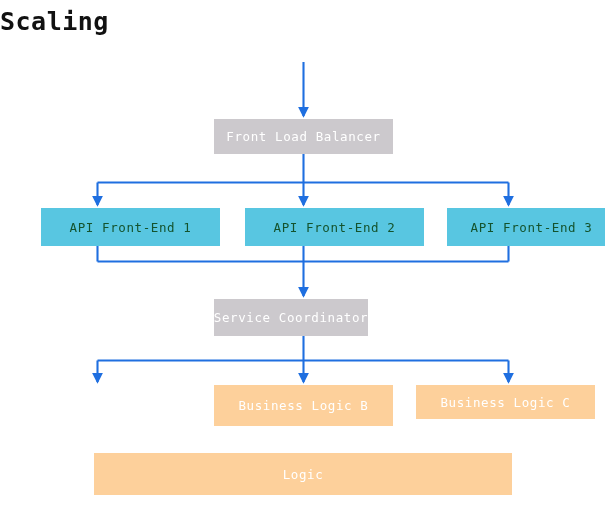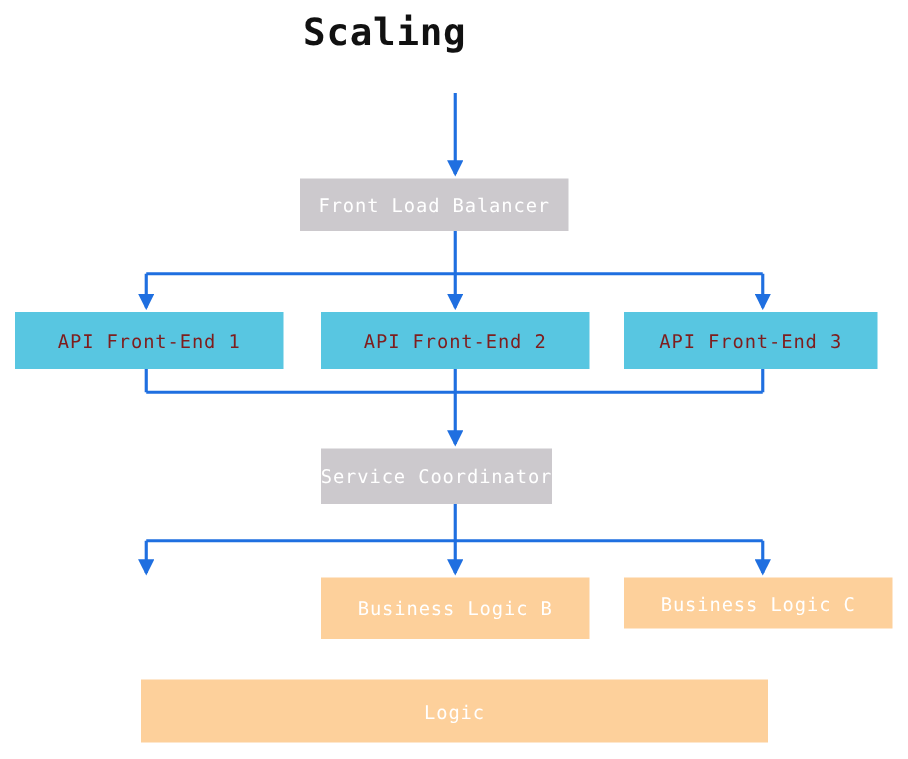--- a/index.html
+++ b/index.html
@@ -15,21 +15,21 @@
     width: 605px;
     height: 506px;
     background: #ffffff;
     overflow: hidden;
   }
   #title {
     position: absolute;
     left: 0;
     top: 7px;
     width: 513px;
-    text-align: center;
+    text-align: left;
     font-family: "DejaVu Sans Mono", monospace;
     font-weight: bold;
     font-size: 25px;
     letter-spacing: 0.5px;
     color: #111111;
   }
   .node {
     position: absolute;
     display: flex;
     align-items: center;
@@ -40,21 +40,22 @@
     letter-spacing: 0.6px;
     white-space: nowrap;
     text-align: center;
   }
   .node-gray {
     background: #ccc9cd;
     color: #ffffff;
   }
   .node-cyan {
     background: #58c6e1;
-    color: #7f1d1d;
+    color: #14532d;
+    margin-left: 31px;
   }
   .node-orange {
     background: #fdd09b;
     color: #ffffff;
   }
   #edges {
     position: absolute;
     left: 0;
     top: 0;
     width: 605px;
@@ -96,21 +97,21 @@
       <path d="M 303.5 261.5 L 303.5 296" marker-end="url(#arrow)"></path>
 
       <path d="M 303.5 336 L 303.5 360.5"></path>
       <path d="M 97.5 360.5 L 508.5 360.5"></path>
       <path d="M 97.5 360.5 L 97.5 382" marker-end="url(#arrow)"></path>
       <path d="M 303.5 360.5 L 303.5 382" marker-end="url(#arrow)"></path>
       <path d="M 508.5 360.5 L 508.5 382" marker-end="url(#arrow)"></path>
     </g>
   </svg>
 
-  <div class="node node-gray" style="left:200px; top:119px; width:179px; height:35px;">Front Load Balancer</div>
+  <div class="node node-gray" style="left:214px; top:119px; width:179px; height:35px;">Front Load Balancer</div>
 
   <div class="node node-cyan" style="left:10px; top:208px; width:179px; height:38px;">API Front-End 1</div>
 
   <div class="node node-cyan" style="left:214px; top:208px; width:179px; height:38px;">API Front-End 2</div>
 
   <div class="node node-cyan" style="left:416px; top:208px; width:169px; height:38px;">API Front-End 3</div>
 
   <div class="node node-gray" style="left:214px; top:299px; width:154px; height:37px;">Service Coordinator</div>
 
 

